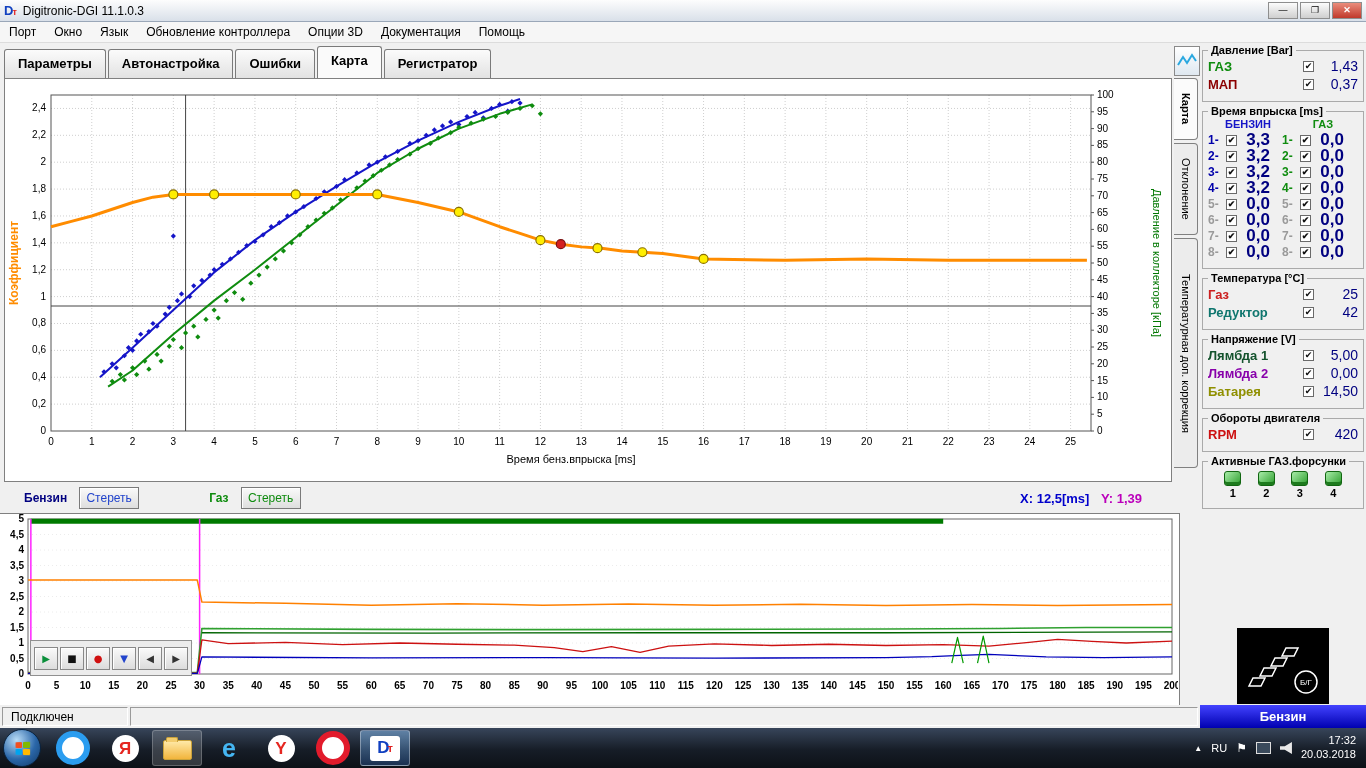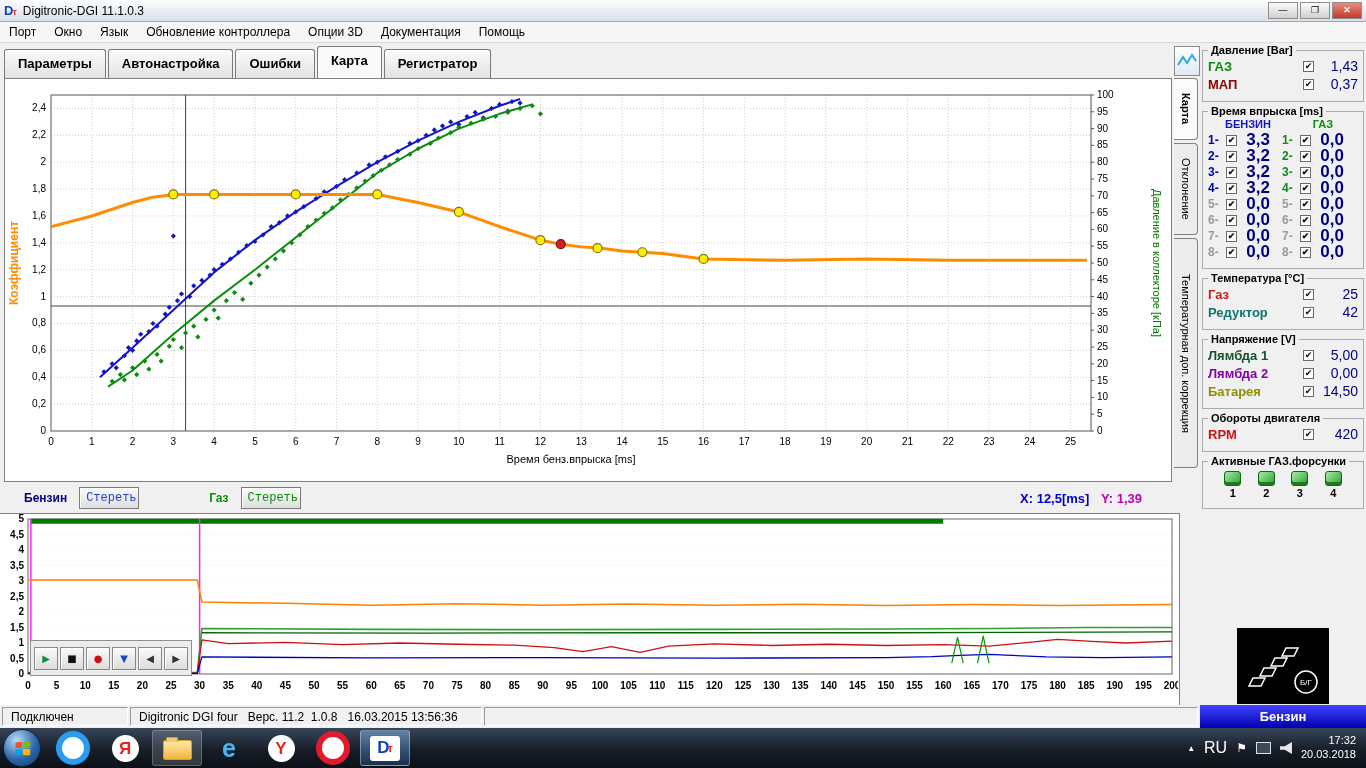--- a/index.html
+++ b/index.html
@@ -38,21 +38,21 @@
   .tick{font:10px "Liberation Sans",sans-serif;fill:#000}
   .rtick{font:bold 10px "Liberation Sans",sans-serif;fill:#000}
   .axis-label{font:11px "Liberation Sans",sans-serif;fill:#000}
   .ylab-left{font:bold 12px "Liberation Sans",sans-serif;fill:#ff8c00}
   .ylab-right{font:11px "Liberation Sans",sans-serif;fill:#007700}
 
   
   .legend-row{position:absolute;left:4px;top:484px;width:1168px;height:28px;display:flex;align-items:center}
   .lbl-benzin{color:#000080;font-weight:bold;font-size:12px;margin-left:20px}
   .lbl-gas{color:#0f8c0f;font-weight:bold;font-size:12px;margin-left:70px}
-  .btn-clear{margin-left:12px;width:60px;height:22px;font-size:12px;font-family:Liberation Mono, monospace;
+  .btn-clear{margin-left:12px;width:60px;height:22px;font-size:12px;font-family:Liberation Sans, sans-serif;
     background:linear-gradient(#fafafa,#dedede);border:1px solid #7a7a7a;
     box-shadow:inset 1px 1px 0 #fff}
   .btn-clear.b{color:#2244cc}.btn-clear.g{color:#0f8c0f}
   .readout{margin-left:auto;margin-right:30px;font-weight:bold;font-size:13px}
   .readout .rx{color:#0000cc}.readout .ry{color:#bb00bb;margin-left:8px}
 
   
   .side-tabs{position:absolute;left:1174px;top:78px;width:24px}
   .side-tab{writing-mode:vertical-rl;box-sizing:border-box;width:24px;text-align:center;
     border:1px solid #808080;border-left:none;border-radius:0 4px 4px 0;background:#ececec;
@@ -128,21 +128,21 @@
   .icon-folder{width:27px;height:18px;background:linear-gradient(#ffe9a8,#f2b53c);border:1px solid #caa23a;
     border-radius:2px;position:relative;margin-top:4px}
   .icon-folder::before{content:"";position:absolute;top:-4px;left:2px;width:10px;height:4px;
     background:#f4cd6e;border:1px solid #caa23a;border-bottom:none;border-radius:2px 2px 0 0}
   .icon-dgi{width:30px;height:25px;background:#fff;border-radius:3px;display:flex;align-items:center;
     justify-content:center;font-weight:bold}
   .icon-dgi .d{color:#1040c0;font-size:17px}
   .icon-dgi .t{color:#e02020;font-size:11px;margin-left:-2px}
   .tray{margin-left:auto;display:flex;align-items:center;color:#fff;gap:9px;padding-right:10px}
   .tray-expand{font-size:8px}
-  .tray-lang{font-size:16px}
+  .tray-lang{font-size:11px}
   .tray-flag{font-size:12px}
   .tray-mon{width:13px;height:10px;border:1px solid #ddd;background:#3a4a5c}
   .tray-vol{width:12px;height:12px;background:#e8e8e8;
     clip-path:polygon(0 35%,40% 35%,100% 0,100% 100%,40% 65%,0 65%)}
   .tray-clock{text-align:right;line-height:1.25;font-size:11px}
 </style>
 </head>
 <body>
 
 <div class="titlebar">
@@ -683,21 +683,20 @@
       <button class="rc-btn" style="color: rgb(17, 17, 17);">■</button>
       <button class="rc-btn" style="color: rgb(208, 16, 16);">●</button>
       <button class="rc-btn" style="color: rgb(34, 68, 204);">▼</button>
       <button class="rc-btn" style="color: rgb(51, 51, 51);">◀</button>
       <button class="rc-btn" style="color: rgb(51, 51, 51);">▶</button>
     </div>
 </div>
 
 <div class="statusbar">
   <div class="sb-cell sb-1">Подключен</div>
-  <div class="sb-cell sb-2">Digitronic DGI four   Верс. 11.2  1.0.8   16.03.2015 13:56:36</div>
   <div class="sb-cell sb-3"></div>
 </div>
 
 <div class="switch-box">
   <svg width="92" height="76" viewBox="0 0 92 76">
     <g stroke="#fff" fill="none" stroke-width="1.5">
       <polygon points="12,58 24,58 28,50 16,50"></polygon>
       <polygon points="23,48 35,48 39,40 27,40"></polygon>
       <polygon points="34,38 46,38 50,30 38,30"></polygon>
       <polygon points="45,28 57,28 61,20 49,20"></polygon>

